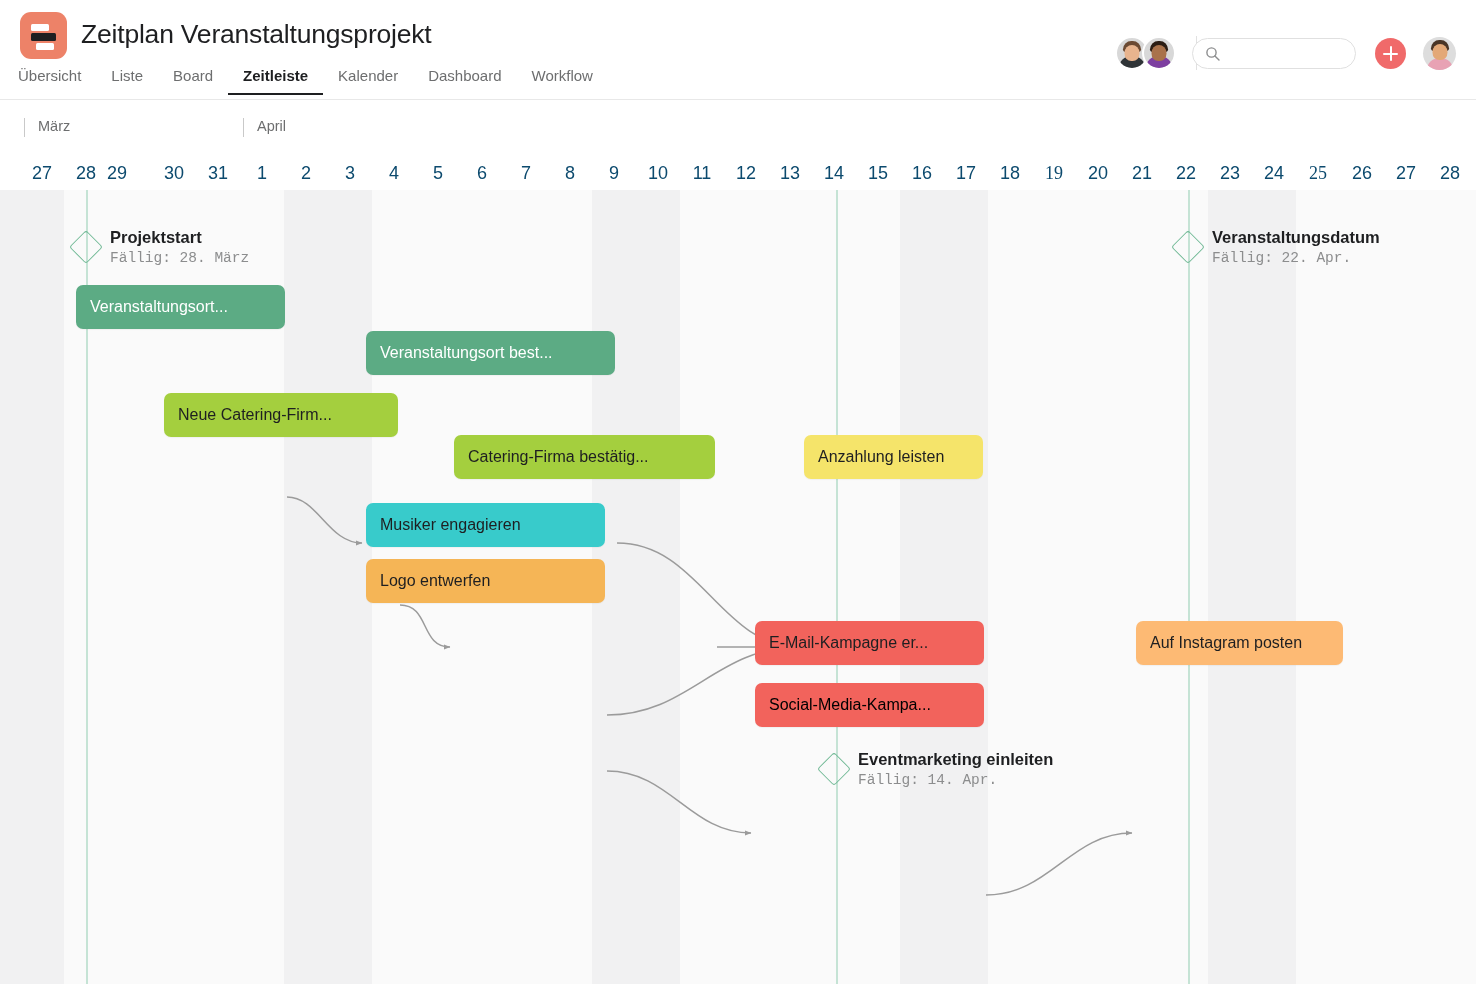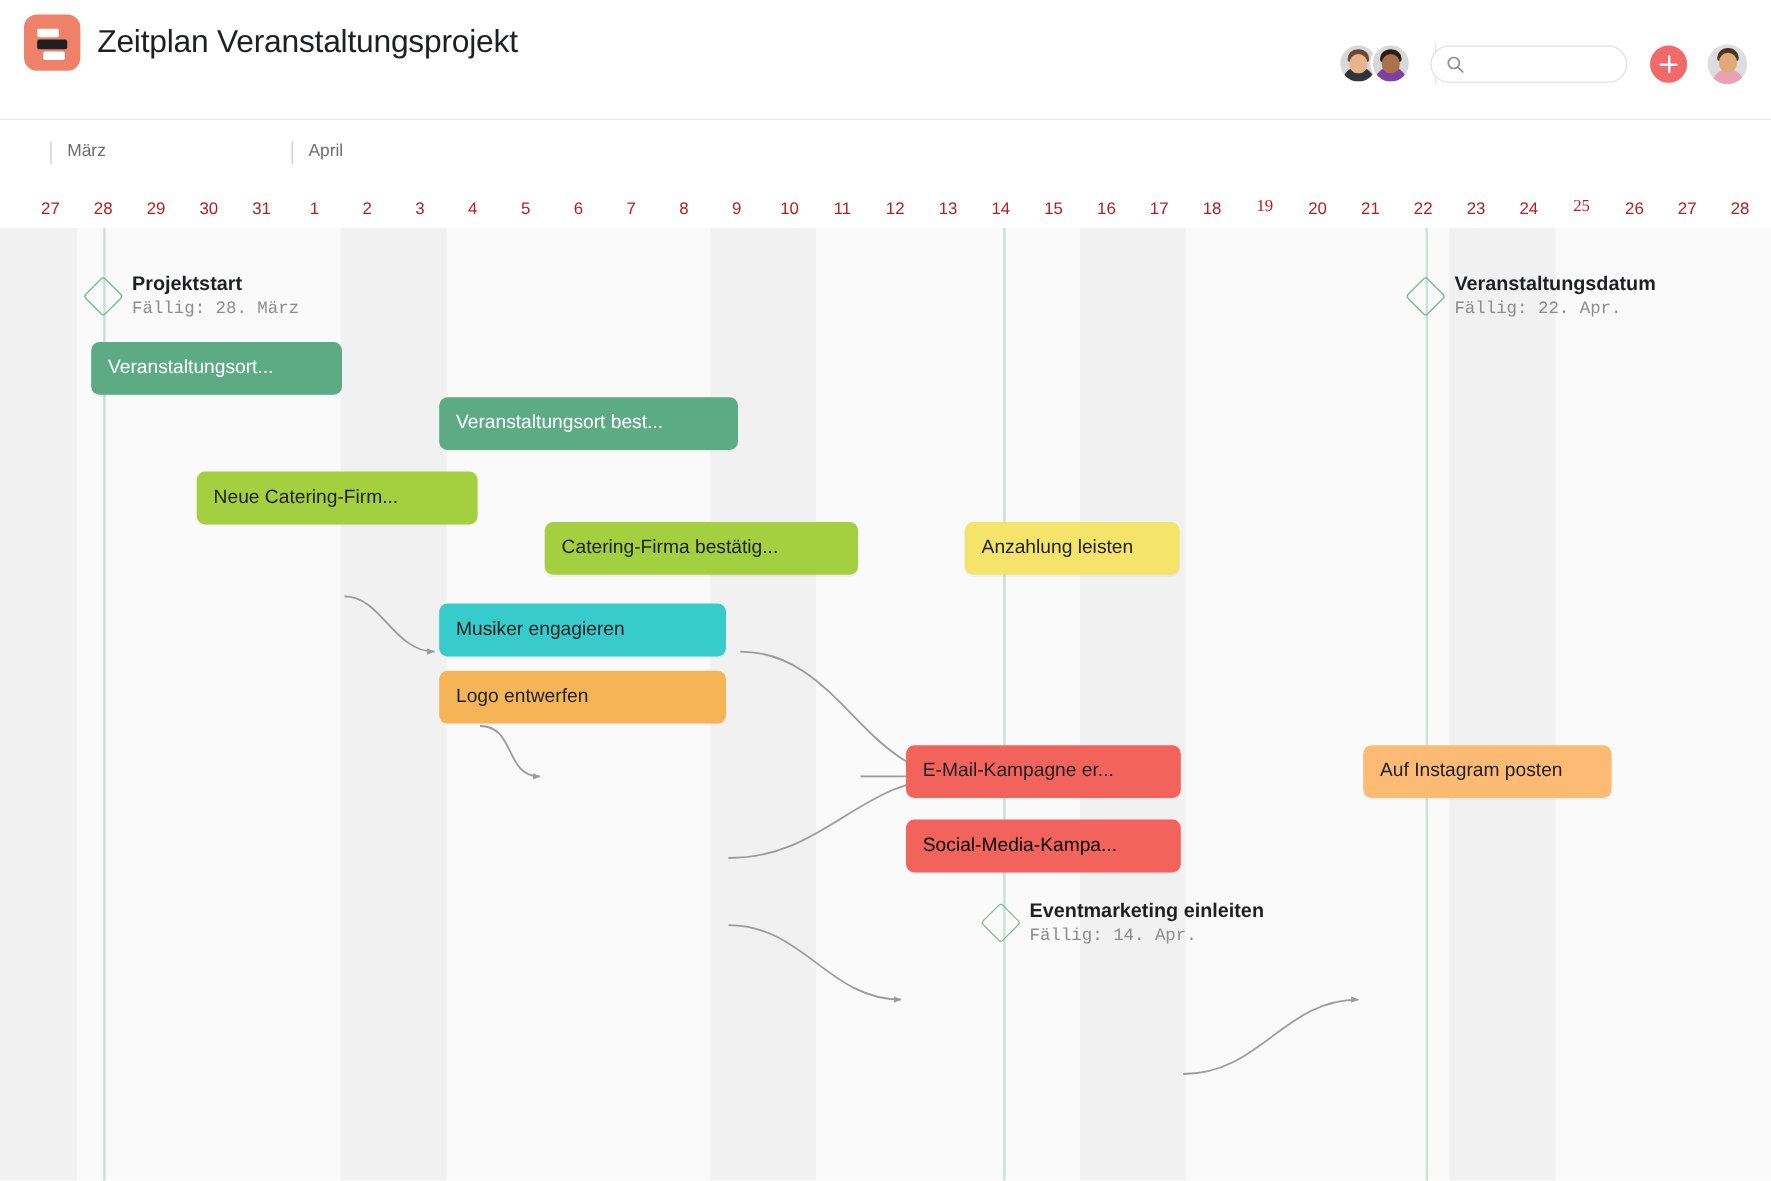--- a/index.html
+++ b/index.html
@@ -118,21 +118,21 @@
     background: #c9c9c9;
   }
 
   
   #day-row {
     position: absolute; left: 0; top: 156px; width: 1476px; height: 34px;
     background: #fff; z-index: 15;
   }
   .day-cell {
     position: absolute; top: 0; height: 34px;
-    font-size: 14px; color: #b91c1c;
+    font-size: 18px; color: #0c4a6e;
     display: flex; align-items: center; justify-content: center;
   }
 
   
   #canvas {
     position: absolute; left: 0; top: 190px; width: 1476px; height: 794px;
     background: #fafafa; overflow: hidden;
   }
   .weekend-band {
     position: absolute; top: 0; height: 794px; background: #f1f1f2;
@@ -178,20 +178,29 @@
   <div id="header">
 
     <div id="project-logo">
       <div class="bar bar-top"></div>
       <div class="bar bar-mid"></div>
       <div class="bar bar-bottom"></div>
     </div>
 
     <div id="project-title">Zeitplan Veranstaltungsprojekt</div>
 
+    <div id="tabs">
+      <div class="tab">Übersicht</div>
+      <div class="tab">Liste</div>
+      <div class="tab">Board</div>
+      <div class="tab active">Zeitleiste</div>
+      <div class="tab">Kalender</div>
+      <div class="tab">Dashboard</div>
+      <div class="tab">Workflow</div>
+    </div>
 
     <div id="avatar-group">
       <div class="mini-avatar a1">
         <div class="face">
           <div class="body" style="background:#2f3437"></div>
           <div class="hair" style="background:#6b4a33"></div>
           <div class="skin" style="background:#e8b48e"></div>
         </div>
       </div>
       <div class="mini-avatar a2">
@@ -218,28 +227,28 @@
     <div id="user-avatar">
       <div class="face">
         <div class="body" style="background:#e8a2b4"></div>
         <div class="hair" style="background:#4a3526"></div>
         <div class="skin" style="background:#e3a877"></div>
       </div>
     </div>
   </div>
 
   <div id="month-row">
-    <div class="month-label" style="left:42px">März</div>
+    <div class="month-label" style="left:24px">März</div>
     <div class="month-label" style="left:243px">April</div>
   </div>
 
   <div id="day-row">
       <div class="day-cell" style="left: 20px; width: 44px;">27</div>
       <div class="day-cell" style="left: 64px; width: 44px;">28</div>
-      <div class="day-cell" style="left: 108px; width: 44px; text-align: right;">29</div>
+      <div class="day-cell" style="left: 95px; width: 44px; text-align: right;">29</div>
       <div class="day-cell" style="left: 152px; width: 44px;">30</div>
       <div class="day-cell" style="left: 196px; width: 44px;">31</div>
       <div class="day-cell" style="left: 240px; width: 44px;">1</div>
       <div class="day-cell" style="left: 284px; width: 44px;">2</div>
       <div class="day-cell" style="left: 328px; width: 44px;">3</div>
       <div class="day-cell" style="left: 372px; width: 44px;">4</div>
       <div class="day-cell" style="left: 416px; width: 44px;">5</div>
       <div class="day-cell" style="left: 460px; width: 44px;">6</div>
       <div class="day-cell" style="left: 504px; width: 44px;">7</div>
       <div class="day-cell" style="left: 548px; width: 44px;">8</div>

